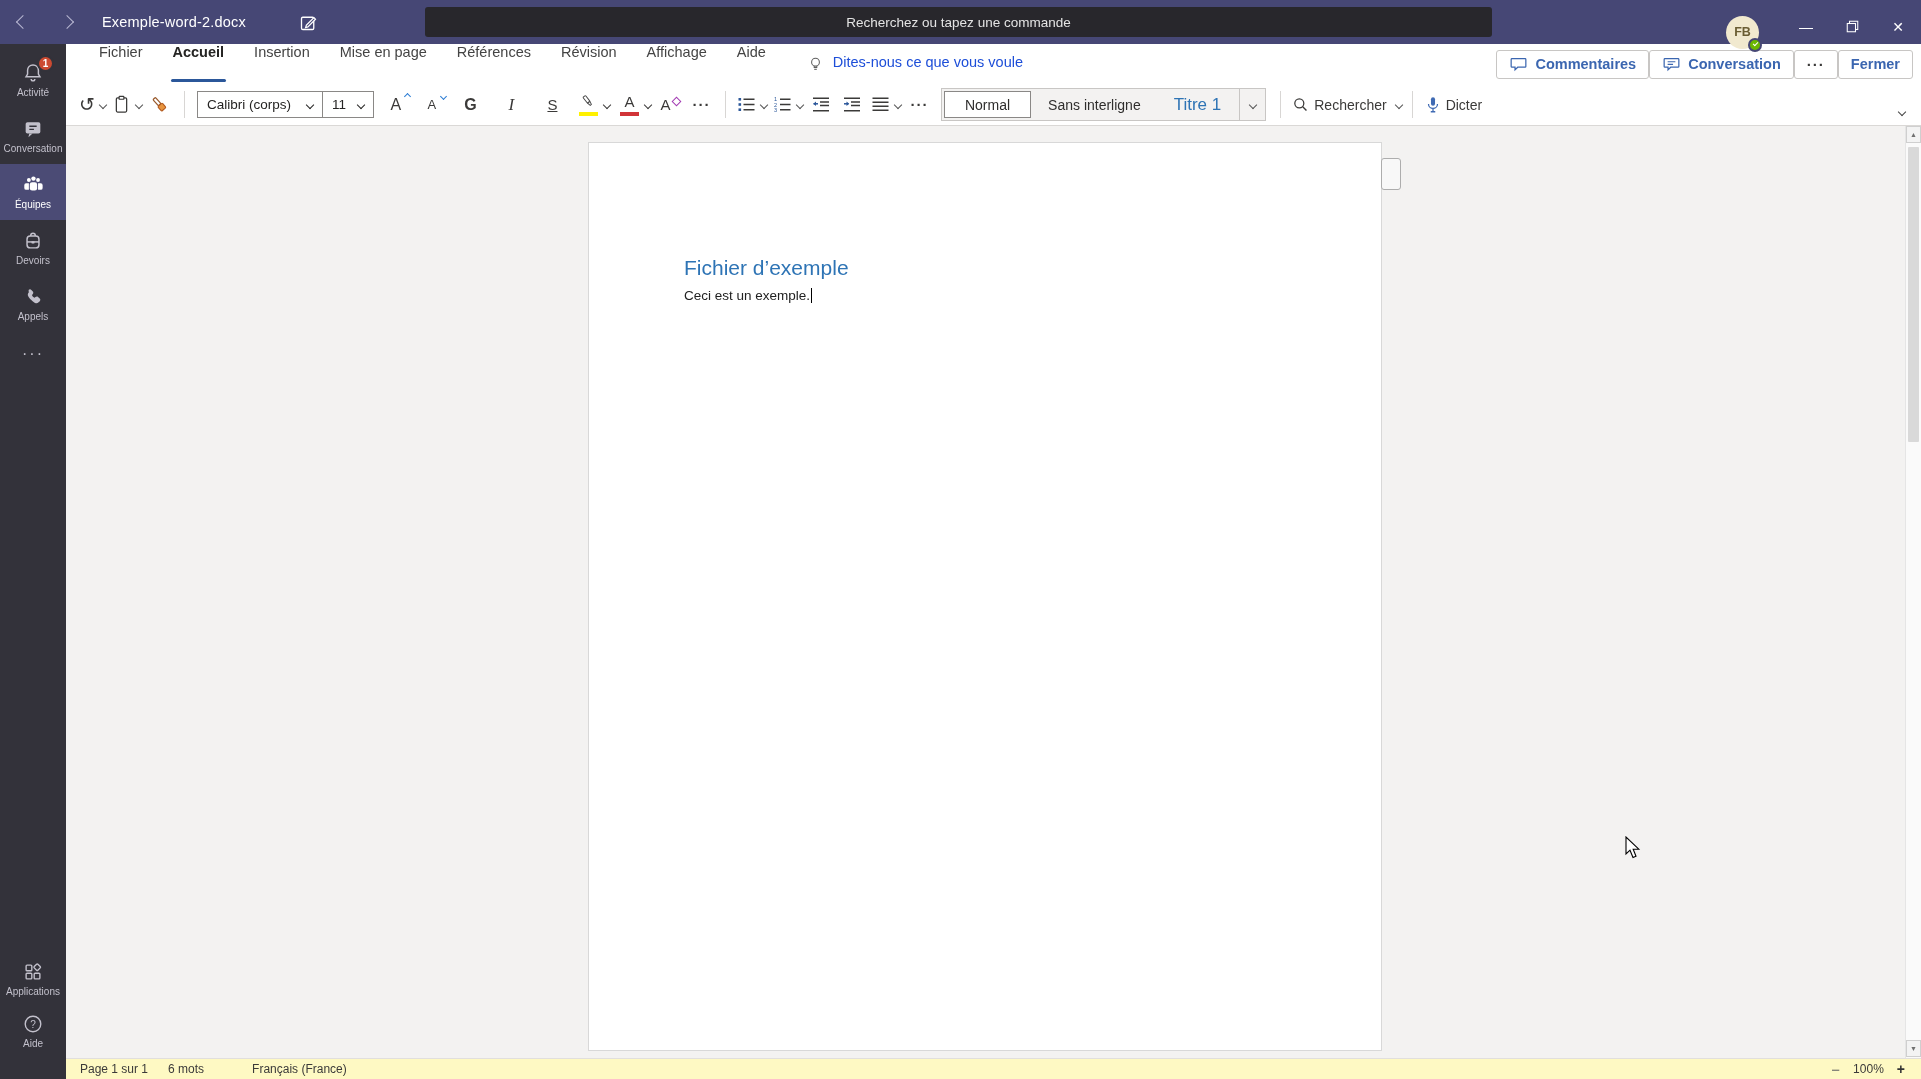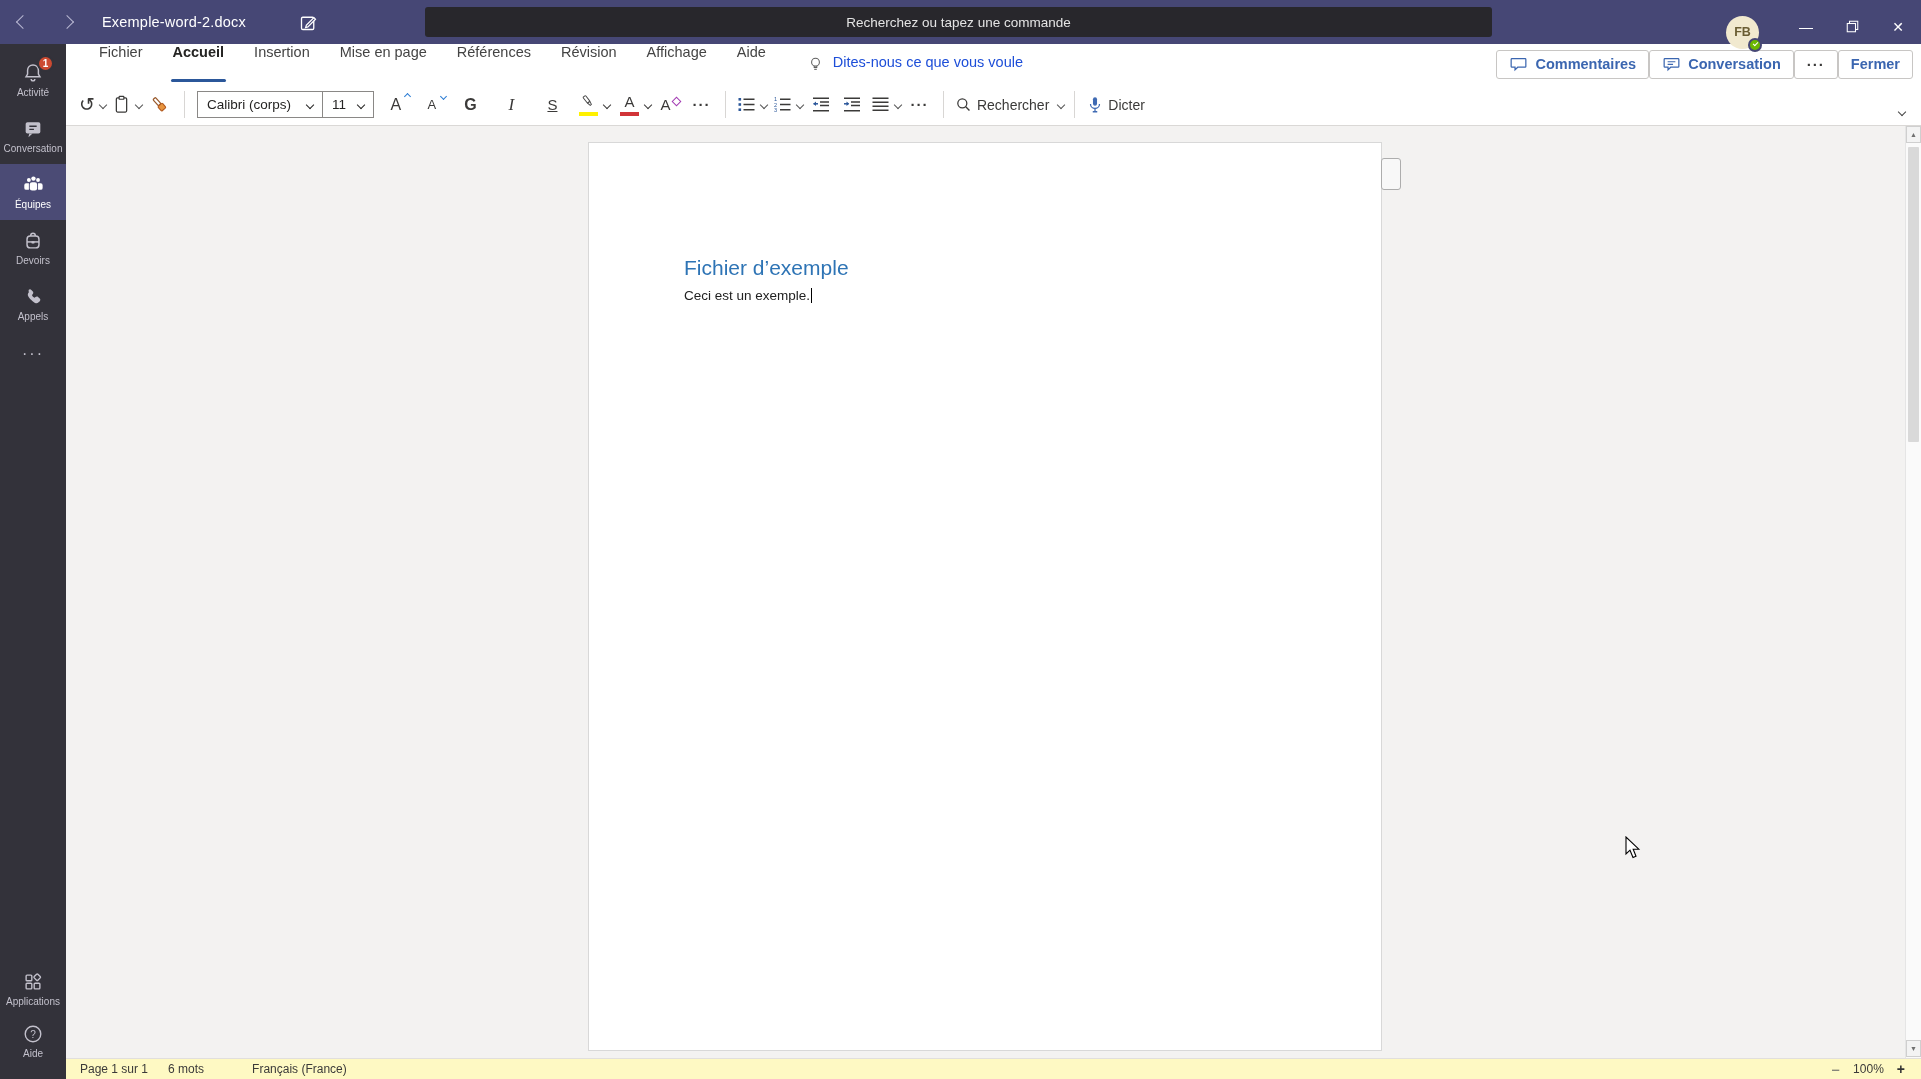--- a/index.html
+++ b/index.html
@@ -44,21 +44,21 @@
                justify-content:center; gap:3px; position:relative; }
   .side-item:first-child { margin-top:8px; }
   .side-item .lbl { font-size:10px; }
   .side-item.active { background:#4b4b75; color:#fff; }
   .side-item svg { display:block; }
   .badge { position:absolute; top:3px; right:12px; min-width:17px; height:17px; padding:0 3px;
            border-radius:9px; background:#cc4a31; color:#fff; font-size:10px; font-weight:bold;
            display:flex; align-items:center; justify-content:center; border:2px solid #33323a; }
   .more-dots { height:44px; display:flex; align-items:center; justify-content:center;
                font-size:16px; letter-spacing:2px; color:#c3c1cc; }
-  .side-bottom { position:absolute; bottom:12px; left:0; width:66px; }
+  .side-bottom { position:absolute; bottom:22px; left:0; width:66px; }
   .side-bottom .side-item { height:52px; }
 
   
   .ribbon { position:absolute; left:66px; top:44px; width:1855px; height:82px;
             background:#fff; border-bottom:1px solid #dad8d6; z-index:30; }
   .tabs-row { height:40px; display:flex; align-items:center; padding-left:18px; }
   .tab { padding:0 15px; font-size:14.5px; color:#444; height:40px; display:flex;
          align-items:flex-start; position:relative; white-space:nowrap; }
   .tab.active { color:#252423; font-weight:bold; }
   .tab.active::after { content:""; position:absolute; left:13px; right:13px; bottom:2px;
@@ -410,20 +410,34 @@
     </div>
     <div class="tool">
       <svg width="19" height="17" viewBox="0 0 19 17">
         <path d="M1.5 2.3h16M1.5 6.3h16M1.5 10.3h16M1.5 14.3h16" stroke="#3b3a39" stroke-width="1.5"></path>
       </svg>
       <span class="chev dd"></span>
     </div>
     <div class="tool">
       <span class="dots">···</span>
     </div>
+    <div class="gallery">
+      <div class="gcell sel">
+        <span>Normal</span>
+      </div>
+      <div class="gcell">
+        <span>Sans interligne</span>
+      </div>
+      <div class="gcell h1">
+        <span>Titre 1</span>
+      </div>
+      <div class="gchev">
+        <span class="chev"></span>
+      </div>
+    </div>
     <div class="sep"></div>
     <div class="tool" style="margin:0 2px">
       <svg width="19" height="19" viewBox="0 0 24 24">
         <circle cx="10.5" cy="10.5" r="5.7" fill="none" stroke="#3b3a39" stroke-width="1.6"></circle>
         <path d="M14.8 14.8 19.5 19.5" stroke="#3b3a39" stroke-width="1.7"></path>
       </svg>
       <span class="tool-lbl">Rechercher</span>
       <span class="chev dd"></span>
     </div>
     <div class="sep"></div>

